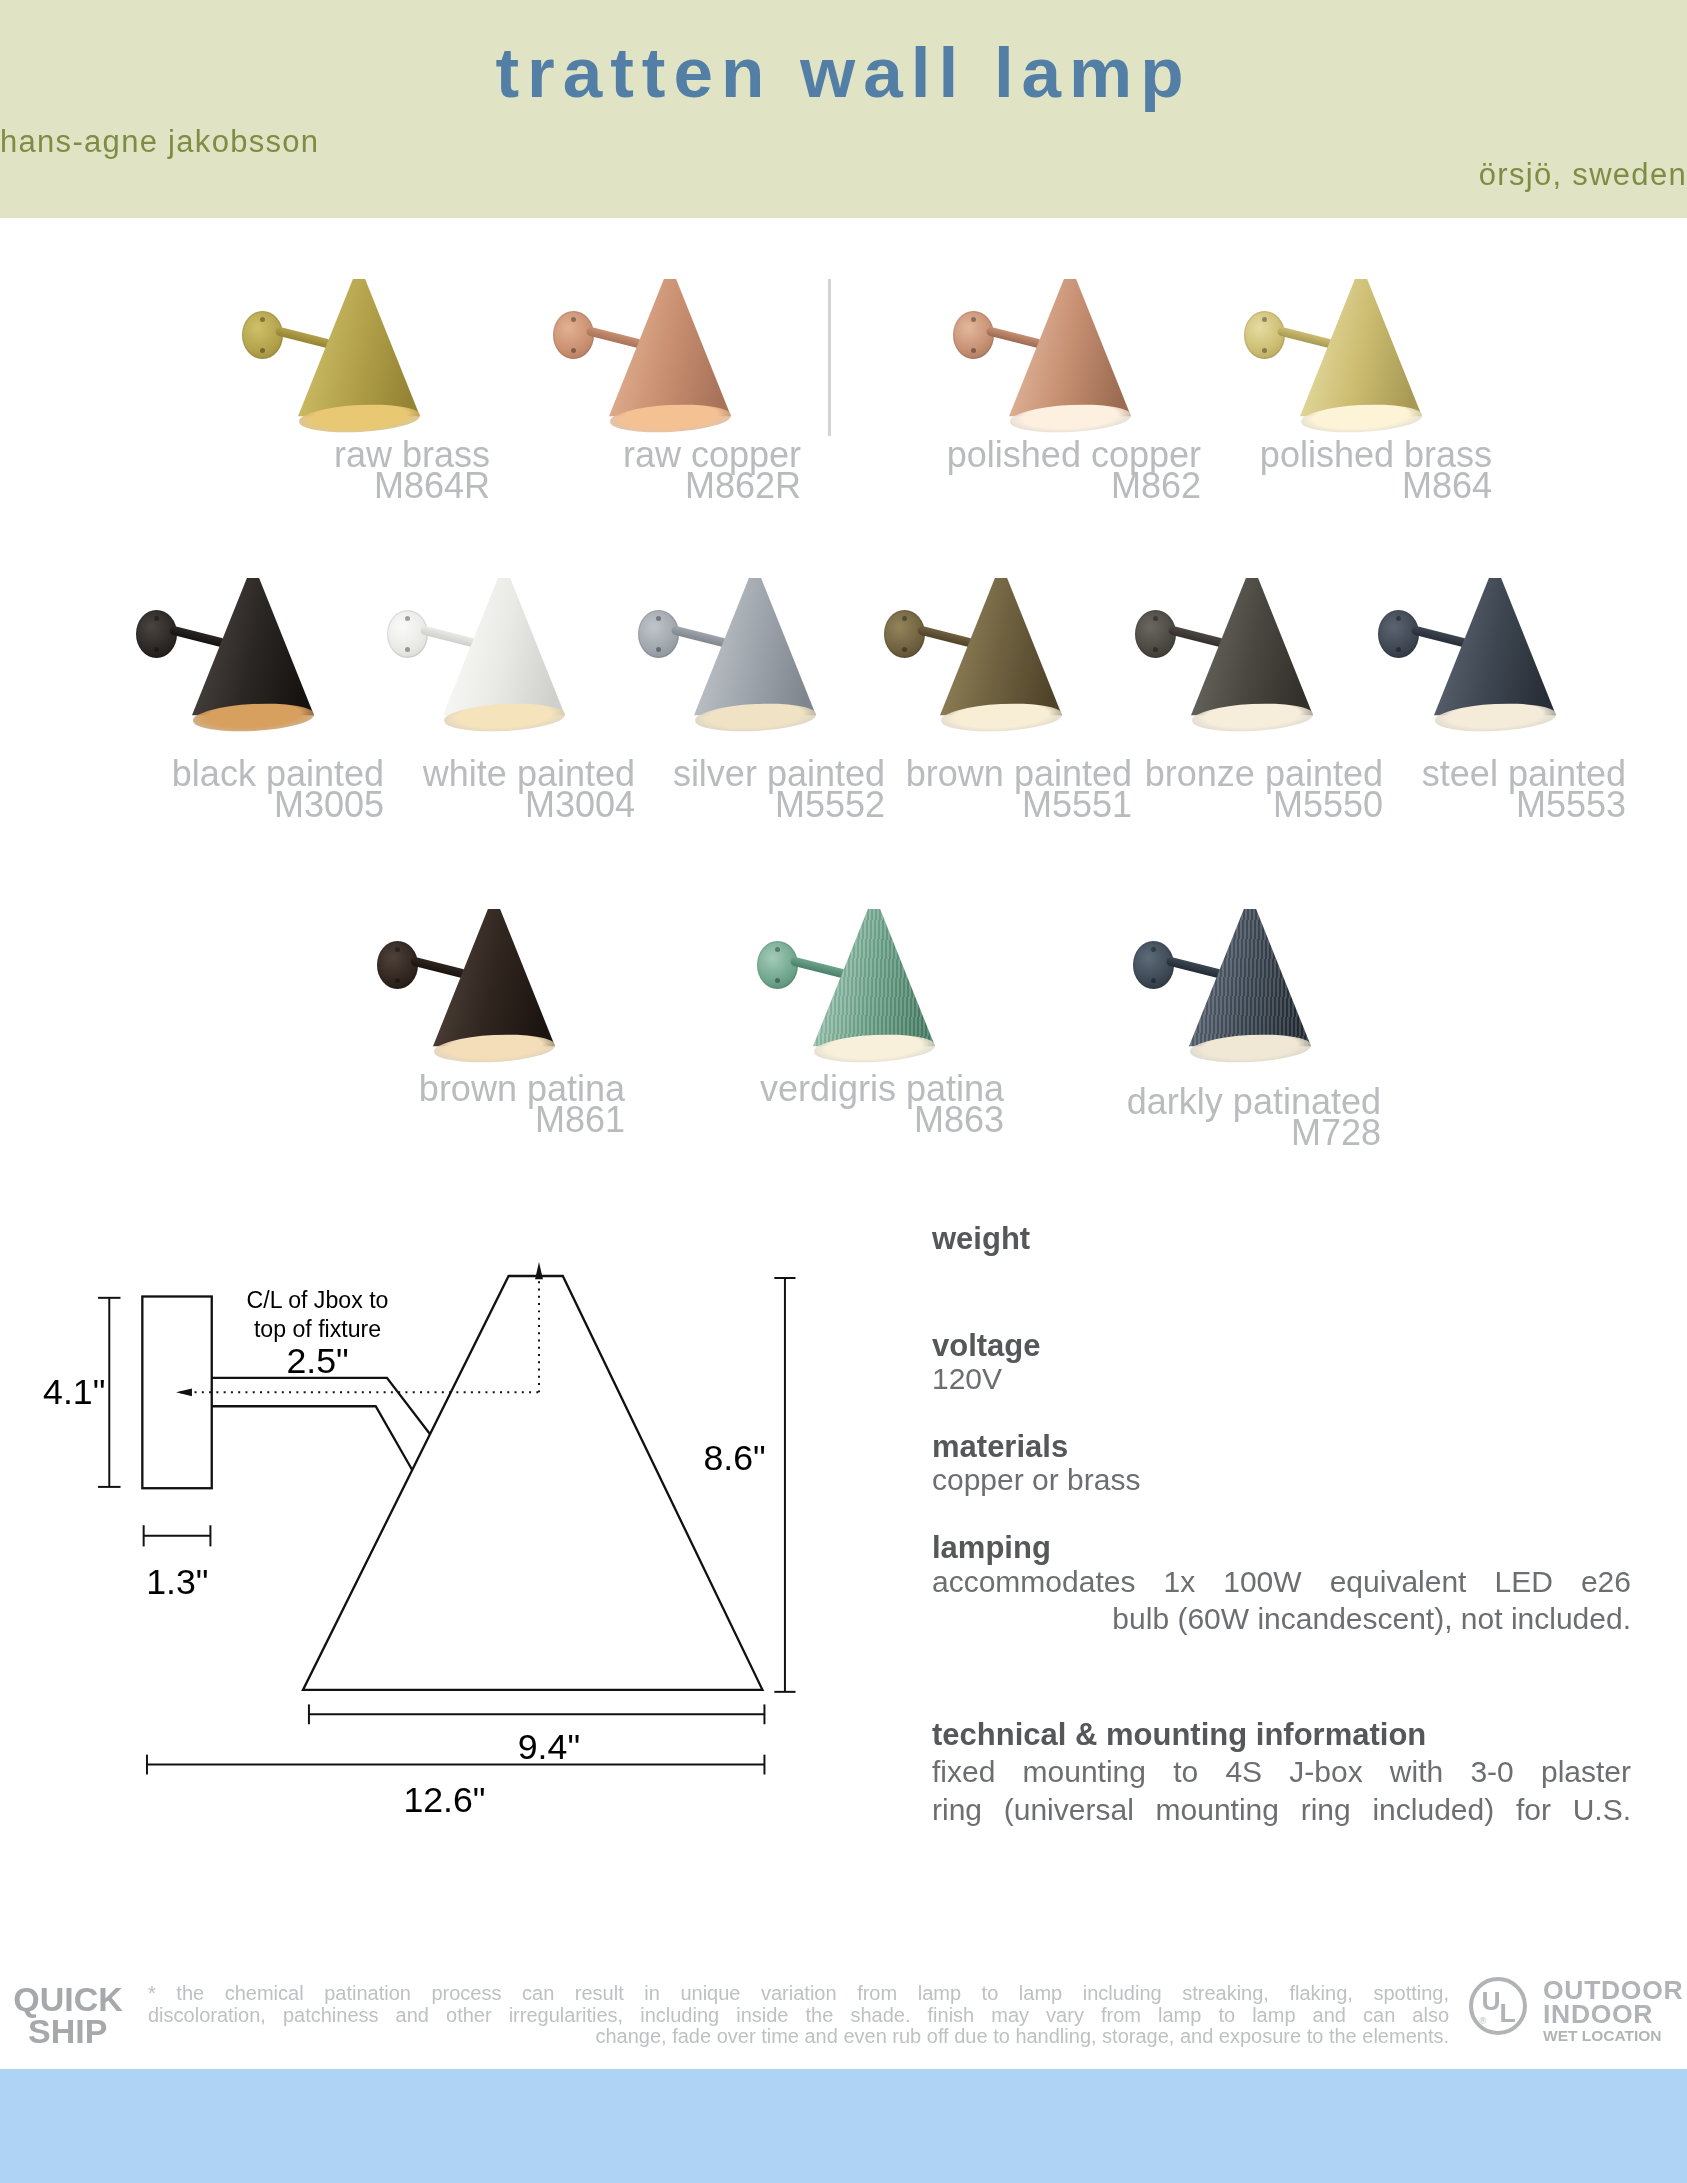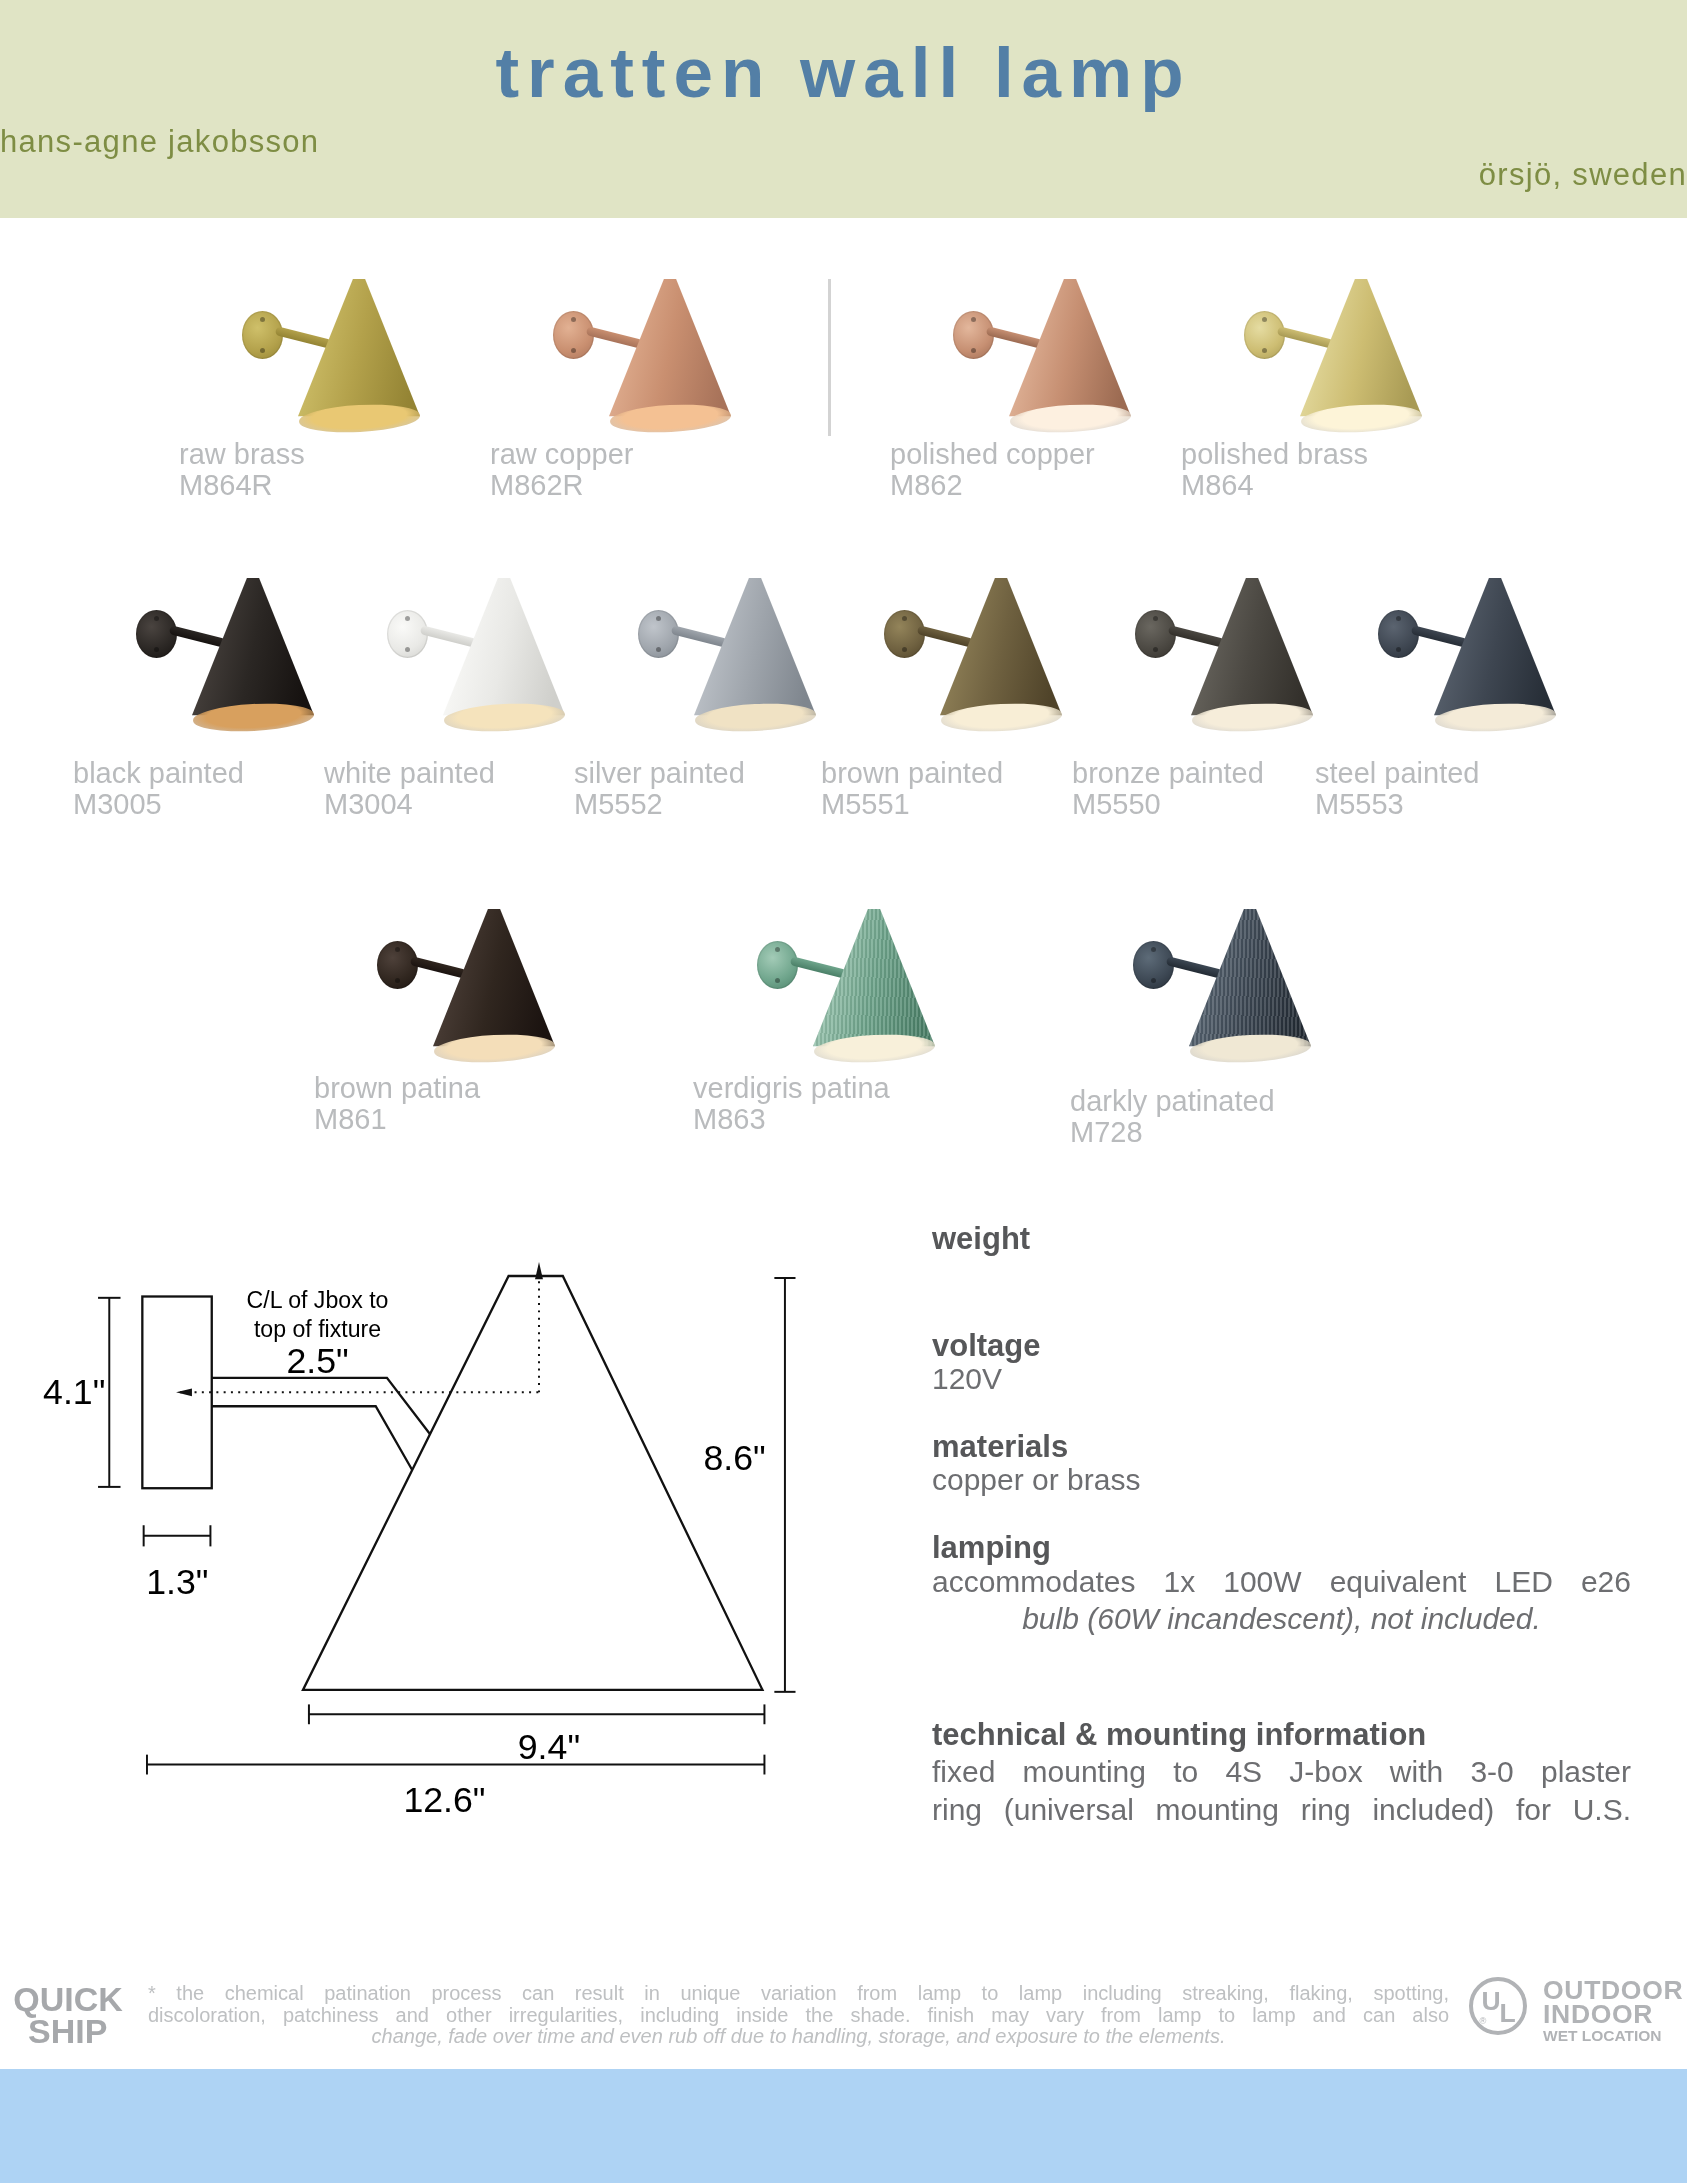--- a/index.html
+++ b/index.html
@@ -30,40 +30,40 @@
       transform:rotate(-3deg);}
   .lamp .plate{position:absolute;left:6.6px;top:36px;width:41px;height:48px;border-radius:50%;
       background:radial-gradient(circle at 38% 35%,var(--l),var(--m) 58%,var(--d));
       box-shadow:inset 0 0 0 1.3px rgba(0,0,0,.08);}
   .lamp .plate::before,.lamp .plate::after{content:"";position:absolute;left:18px;width:5.3px;height:5.3px;
       border-radius:50%;background:rgba(0,0,0,.35);}
   .lamp .plate::before{top:6px;} .lamp .plate::after{bottom:6px;}
   .lamp .arm{position:absolute;left:40px;top:58px;width:57px;height:8.6px;border-radius:4.6px;
       background:linear-gradient(var(--m),var(--d));transform:rotate(14deg);}
 
-  .finish-label{position:absolute;width:311px;text-align:left;color:var(--label_gray,#b9bbbd);
-      font-size:29px;line-height:31px;}
+  .finish-label{position:absolute;width:311px;text-align:right;color:var(--label_gray,#b9bbbd);
+      font-size:36px;line-height:31px;}
 
   .row-divider{position:absolute;left:828px;top:279px;width:2.6px;height:157px;background:#d3d3d3;}
 
   
   #diagram{position:absolute;left:0;top:1237px;}
   #diagram .ln{stroke:var(--diagram_ink,#111111);stroke-width:3.5;fill:none;}
   #diagram .dimln{stroke:var(--diagram_ink,#111111);stroke-width:3;fill:none;}
   #diagram .dot{stroke:var(--diagram_ink,#111111);stroke-width:3;fill:none;stroke-dasharray:3 8;}
   #diagram .arrow{fill:var(--diagram_ink,#111111);}
   #diagram text{fill:#000;}
   #diagram .dim{font-size:54px;}
   #diagram .note{font-size:35px;}
 
   
   .spec-h{position:absolute;left:932px;width:699px;font-size:31px;font-weight:bold;color:var(--spec_heading,#565759);}
   .spec-v{position:absolute;left:932px;width:699px;font-size:30px;color:var(--spec_body,#6d6e71);}
   .jline{text-align:justify;text-align-last:justify;}
-  .lline{text-align:center;font-style:italic;}
+  .lline{text-align:right;}
   .spec-line{position:absolute;left:932px;width:699px;font-size:30px;color:var(--spec_body,#6d6e71);}
 
   
   .quickship{position:absolute;left:13.2px;top:1983px;width:109px;text-align:center;
       font-size:34px;font-weight:bold;line-height:32px;color:var(--footer_gray,#a6a8ab);}
   .disclaimer-line{position:absolute;left:148px;width:1301px;font-size:20px;line-height:21px;
       color:var(--disclaimer_gray,#bec0c2);}
   .ul-badge{position:absolute;left:1469px;top:1977px;width:58px;height:58px;border-radius:50%;
       border:4.6px solid var(--footer_gray2,#b1b3b6);box-sizing:border-box;}
   .ul-badge .u{position:absolute;left:8.6px;top:5.3px;font-size:26.5px;font-weight:bold;color:var(--footer_gray2,#b1b3b6);}

